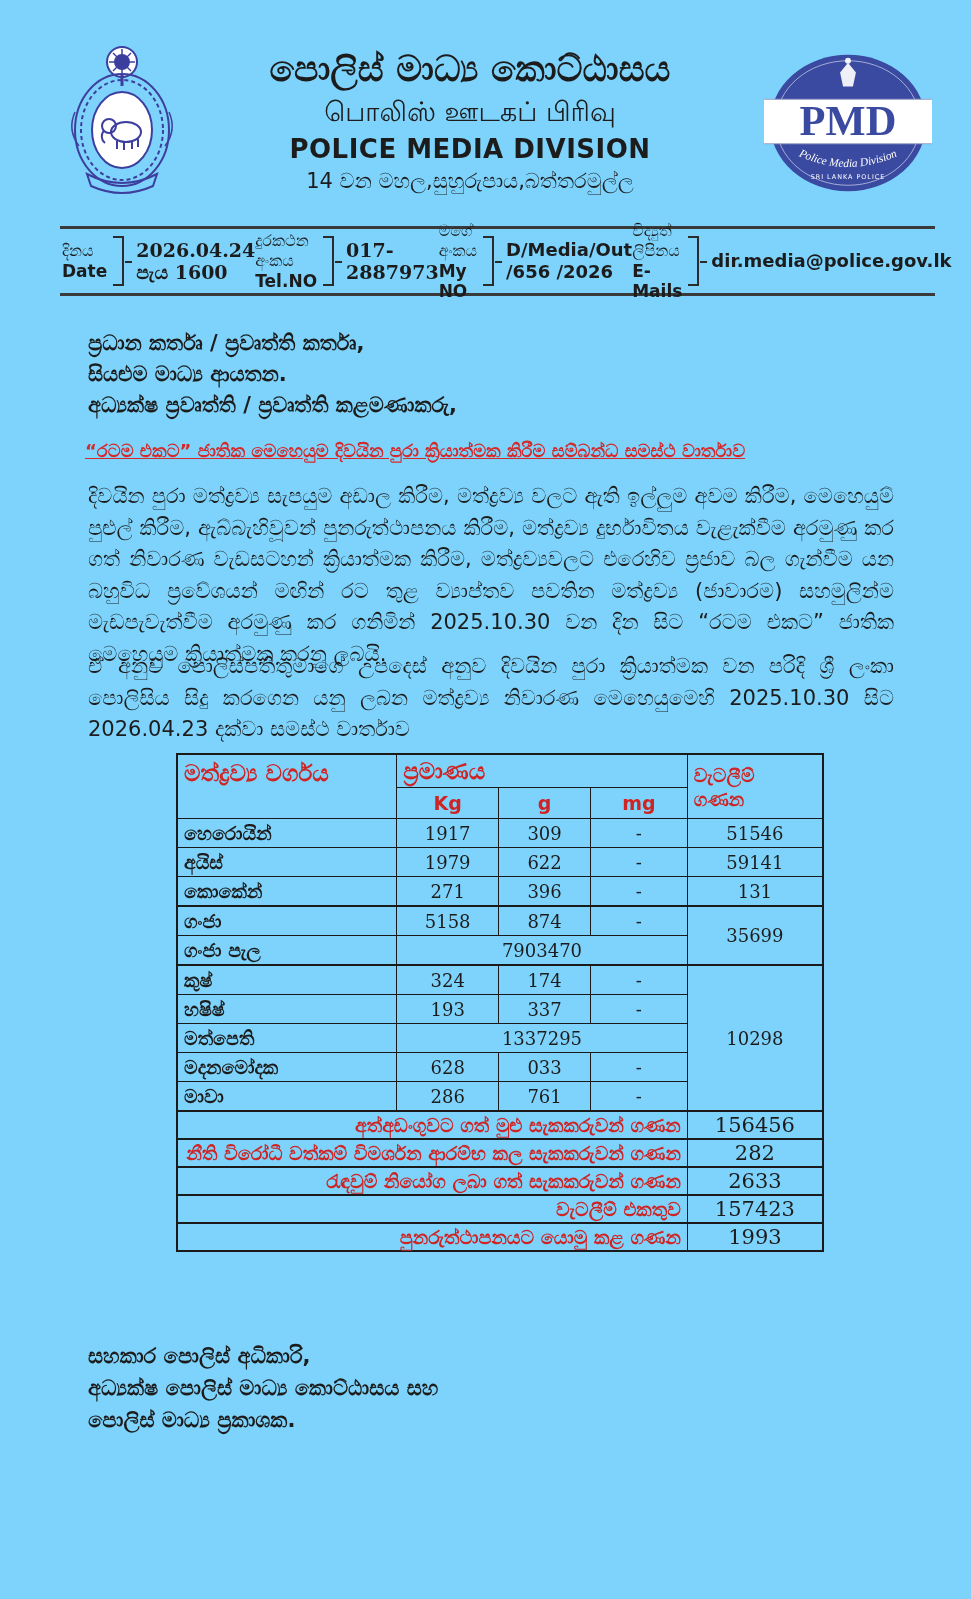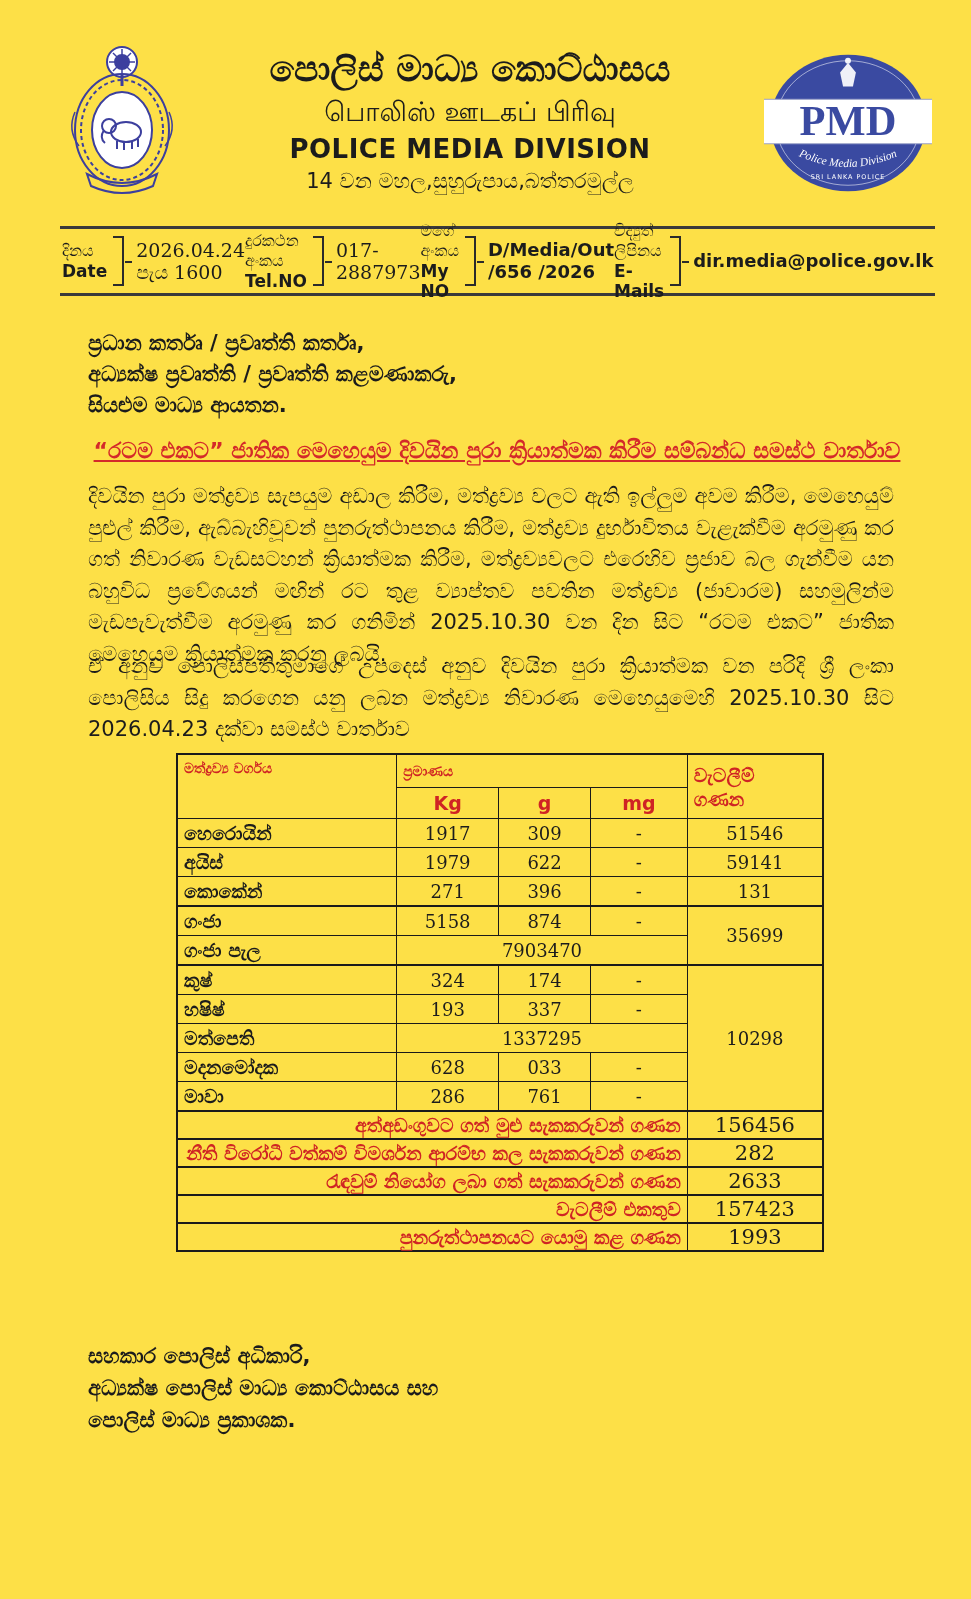--- a/index.html
+++ b/index.html
@@ -1,16 +1,16 @@
 <!DOCTYPE html>
 <html><head>
 <meta charset="utf-8">
 <style>
   html,body{margin:0;padding:0;background:#ffffff;}
-  .page{position:relative;width:971px;height:1599px;background:#fde047;overflow:hidden;
+  .page{position:relative;width:971px;height:1599px;background:#7dd3fc;overflow:hidden;
         font-family:"DejaVu Sans","Liberation Sans",sans-serif;color:#1c1c1c;}
   
   .crest{position:absolute;left:62px;top:42px;width:120px;height:156px;}
   .header-text{position:absolute;left:205px;top:46px;width:530px;text-align:center;}
   .h-sin{font-size:36px;font-weight:bold;line-height:46px;}
   .h-tam{font-size:27px;line-height:40px;}
   .h-eng{font-size:26px;font-weight:bold;line-height:34px;letter-spacing:.5px;}
   .h-addr{font-size:21px;line-height:30px;}
   .pmd{position:absolute;left:764px;top:50px;width:168px;height:146px;}
   
@@ -18,37 +18,37 @@
            border-top:3px solid #3a3a3a;border-bottom:3px solid #3a3a3a;
            display:flex;align-items:center;justify-content:space-between;padding:6px 2px;box-sizing:border-box;}
   .ib-group{display:flex;align-items:center;}
   .ib-labels{text-align:left;line-height:20px;}
   .ib-si{font-size:16px;}
   .ib-en{font-size:17px;font-weight:bold;}
   .bracket{width:9px;height:46px;border-top:2.5px solid #2b2b2b;border-bottom:2.5px solid #2b2b2b;
            border-right:2.5px solid #2b2b2b;position:relative;margin:0 12px 0 6px;flex:none;}
   .bracket::after{content:"";position:absolute;right:-10px;top:50%;width:7px;border-top:2.5px solid #2b2b2b;}
   .ib-val{font-size:18px;font-weight:bold;line-height:22px;}
-  .serifnum{font-family:"DejaVu Serif","Liberation Serif",serif;font-weight:normal;font-size:19px;}
+  .serifnum{font-family:"DejaVu Serif","Liberation Serif",serif;font-weight:bold;font-size:19px;}
   
   .addressee{position:absolute;left:88px;top:328px;font-size:21px;font-weight:600;line-height:31px;}
-  .subject{position:absolute;left:92px;top:437px;width:810px;font-size:22px;font-weight:bold;
-           color:#d42a2a;text-decoration:underline;line-height:28px;text-align:center;}
+  .subject{position:absolute;left:85px;top:437px;width:810px;font-size:18px;font-weight:bold;
+           color:#d42a2a;text-decoration:underline;line-height:28px;}
   .para{position:absolute;left:88px;width:806px;font-size:21px;line-height:31.5px;text-align:justify;}
   .p1{top:481px;}
   .p2{top:651px;}
   
   .dtable{position:absolute;left:176px;top:753px;width:648px;border-collapse:collapse;
           border:2.5px solid #1a1a1a;table-layout:fixed;}
   .dtable td{border:1.5px solid #1a1a1a;padding:1px 6px;vertical-align:middle;}
   .dtable .t{border-top-width:2.5px;}
   .red{color:#cf2424;font-weight:bold;}
   .dname{font-size:19px;font-weight:600;text-align:left;padding-left:11px;height:26px;}
   .num{font-family:"DejaVu Serif","Liberation Serif",serif;font-size:18px;text-align:center;}
-  .hcell{font-size:14px;height:30px;}
+  .hcell{font-size:23px;height:30px;}
   .hsub{font-size:19px;text-align:center;height:28px;}
   .raids-h div{line-height:24px;}
   .sum-label{font-size:19px;text-align:right;padding:9px 6px 9px 11px;}
   .sum-val{font-family:"DejaVu Serif","Liberation Serif",serif;font-size:21px;text-align:center;}
   
   .signature{position:absolute;left:88px;top:1340px;font-size:21px;font-weight:600;line-height:32px;}
 </style>
 </head>
 <body>
 
@@ -147,22 +147,22 @@
         <div class="ib-si">විද්‍යුත් ලිපිනය</div>
         <div class="ib-en">E-Mails</div>
       </div>
       <div class="bracket"></div>
       <div class="ib-val">dir.media@police.gov.lk</div>
     </div>
   </div>
 
   <div class="addressee">
     <div>ප්‍රධාන කර්තෘ / ප්‍රවෘත්ති කර්තෘ,</div>
+    <div>සියළුම මාධ්‍ය ආයතන.</div>
     <div>අධ්‍යක්ෂ ප්‍රවෘත්ති / ප්‍රවෘත්ති කළමණාකරු,</div>
-    <div>සියළුම මාධ්‍ය ආයතන.</div>
   </div>
 
   <div class="subject">“රටම එකට” ජාතික මෙහෙයුම දිවයින පුරා ක්‍රියාත්මක කිරීම  සම්බන්ධ සමස්ථ වාර්තාව</div>
 
   <div class="para p1">දිවයින පුරා මත්ද්‍රව්‍ය සැපයුම අඩාල කිරීම, මත්ද්‍රව්‍ය වලට ඇති ඉල්ලුම අවම කිරීම, මෙහෙයුම් පුළුල් කිරීම, ඇබ්බැහිවූවන් පුනරුත්ථාපනය කිරීම, මත්ද්‍රව්‍ය දුර්භාවිතය වැළැක්වීම අරමුණු කර ගත් නිවාරණ වැඩසටහන් ක්‍රියාත්මක කිරීම, මත්ද්‍රව්‍යවලට එරෙහිව ප්‍රජාව බල ගැන්වීම යන බහුවිධ ප්‍රවේශයන් මඟින් රට තුළ ව්‍යාප්තව පවතින මත්ද්‍රව්‍ය (ජාවාරම) සහමුලින්ම මැඩපැවැත්වීම අරමුණු කර ගනිමින් 2025.10.30 වන දින සිට “රටම එකට” ජාතික මෙහෙයුම ක්‍රියාත්මක කරනු ලබයි.</div>
   <div class="para p2">ඒ අනුව පොලිස්පතිතුමාගේ උපදෙස් අනුව දිවයින පුරා ක්‍රියාත්මක වන පරිදි ශ්‍රී ලංකා පොලිසිය සිදු  කරගෙන යනු ලබන මත්ද්‍රව්‍ය නිවාරණ මෙහෙයුමෙහි 2025.10.30 සිට 2026.04.23 දක්වා සමස්ථ වාර්තාව</div>
 
   <table class="dtable">
     <colgroup>
       <col style="width:34%">

